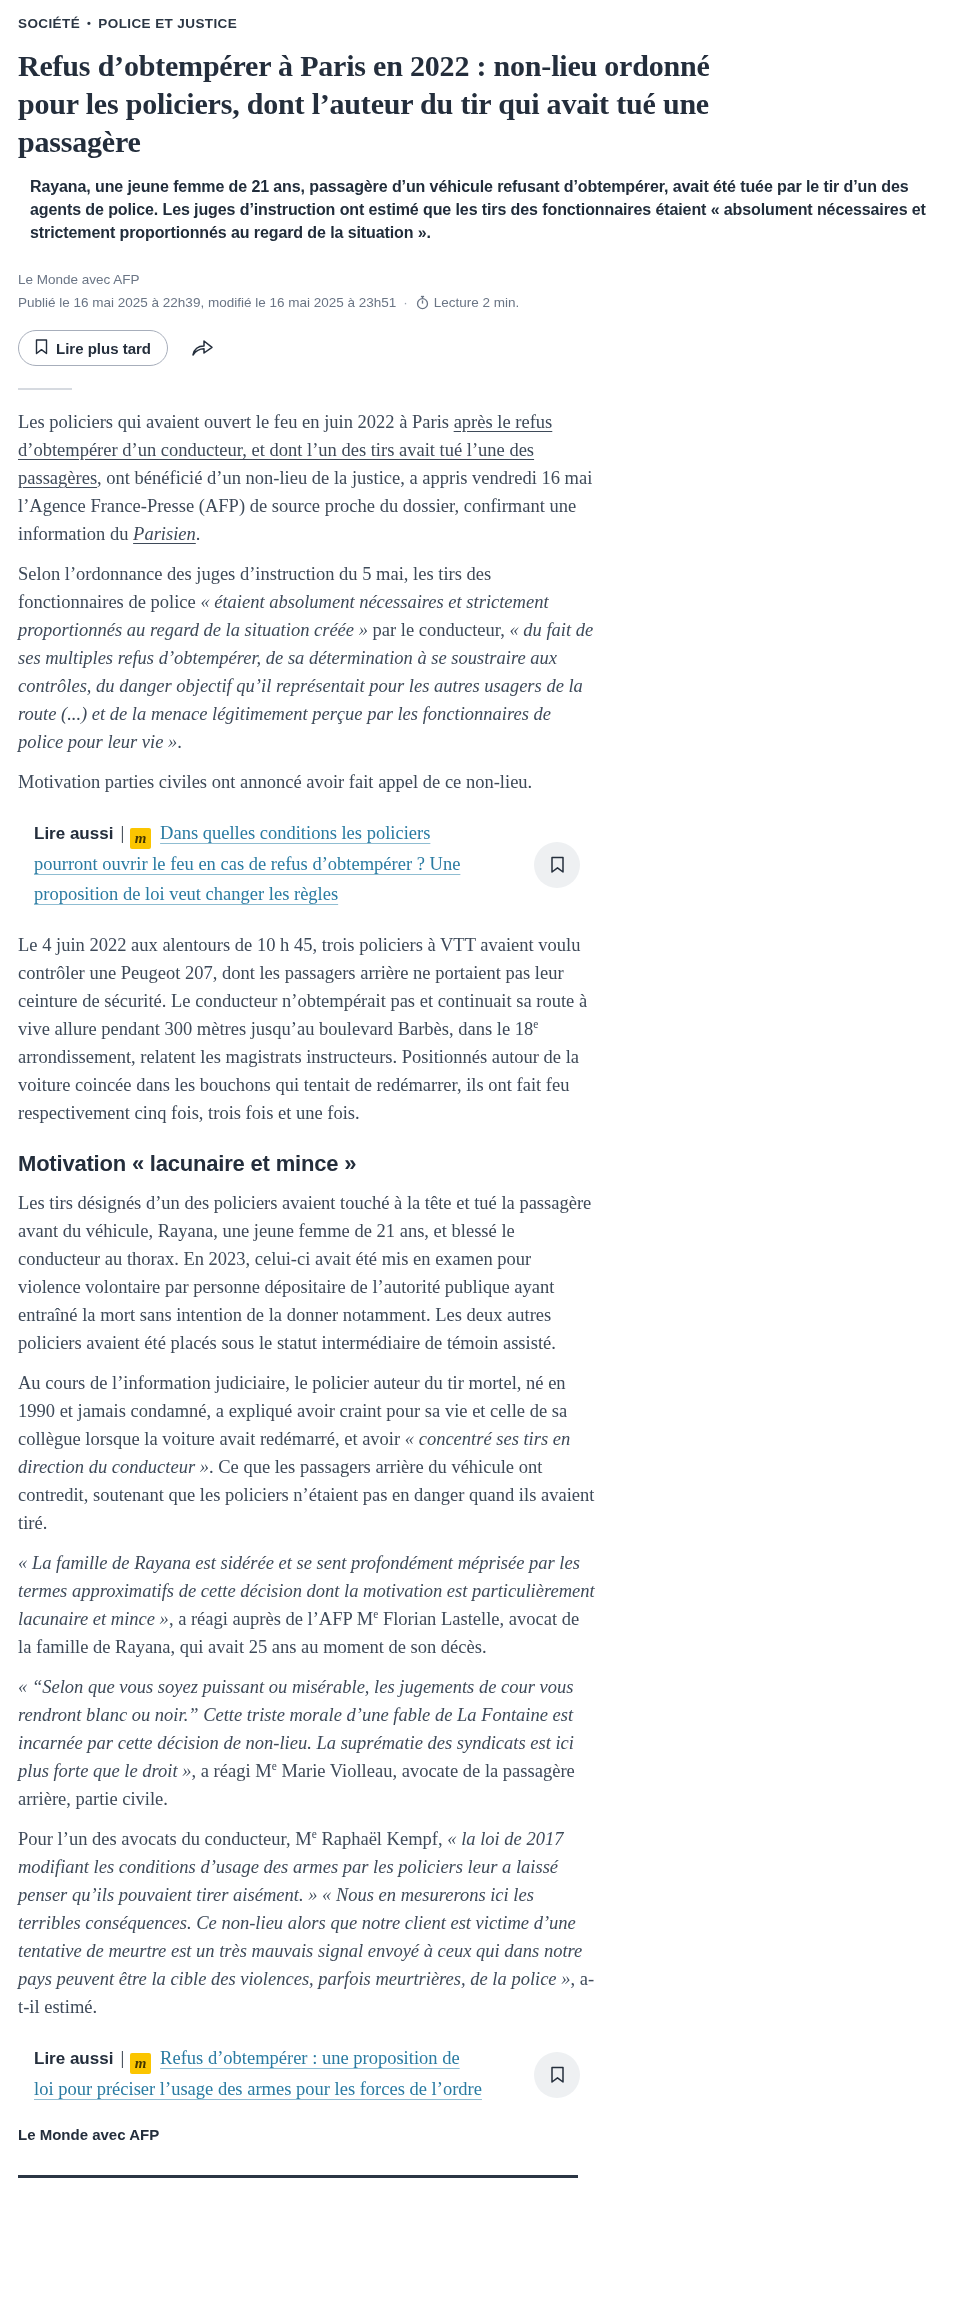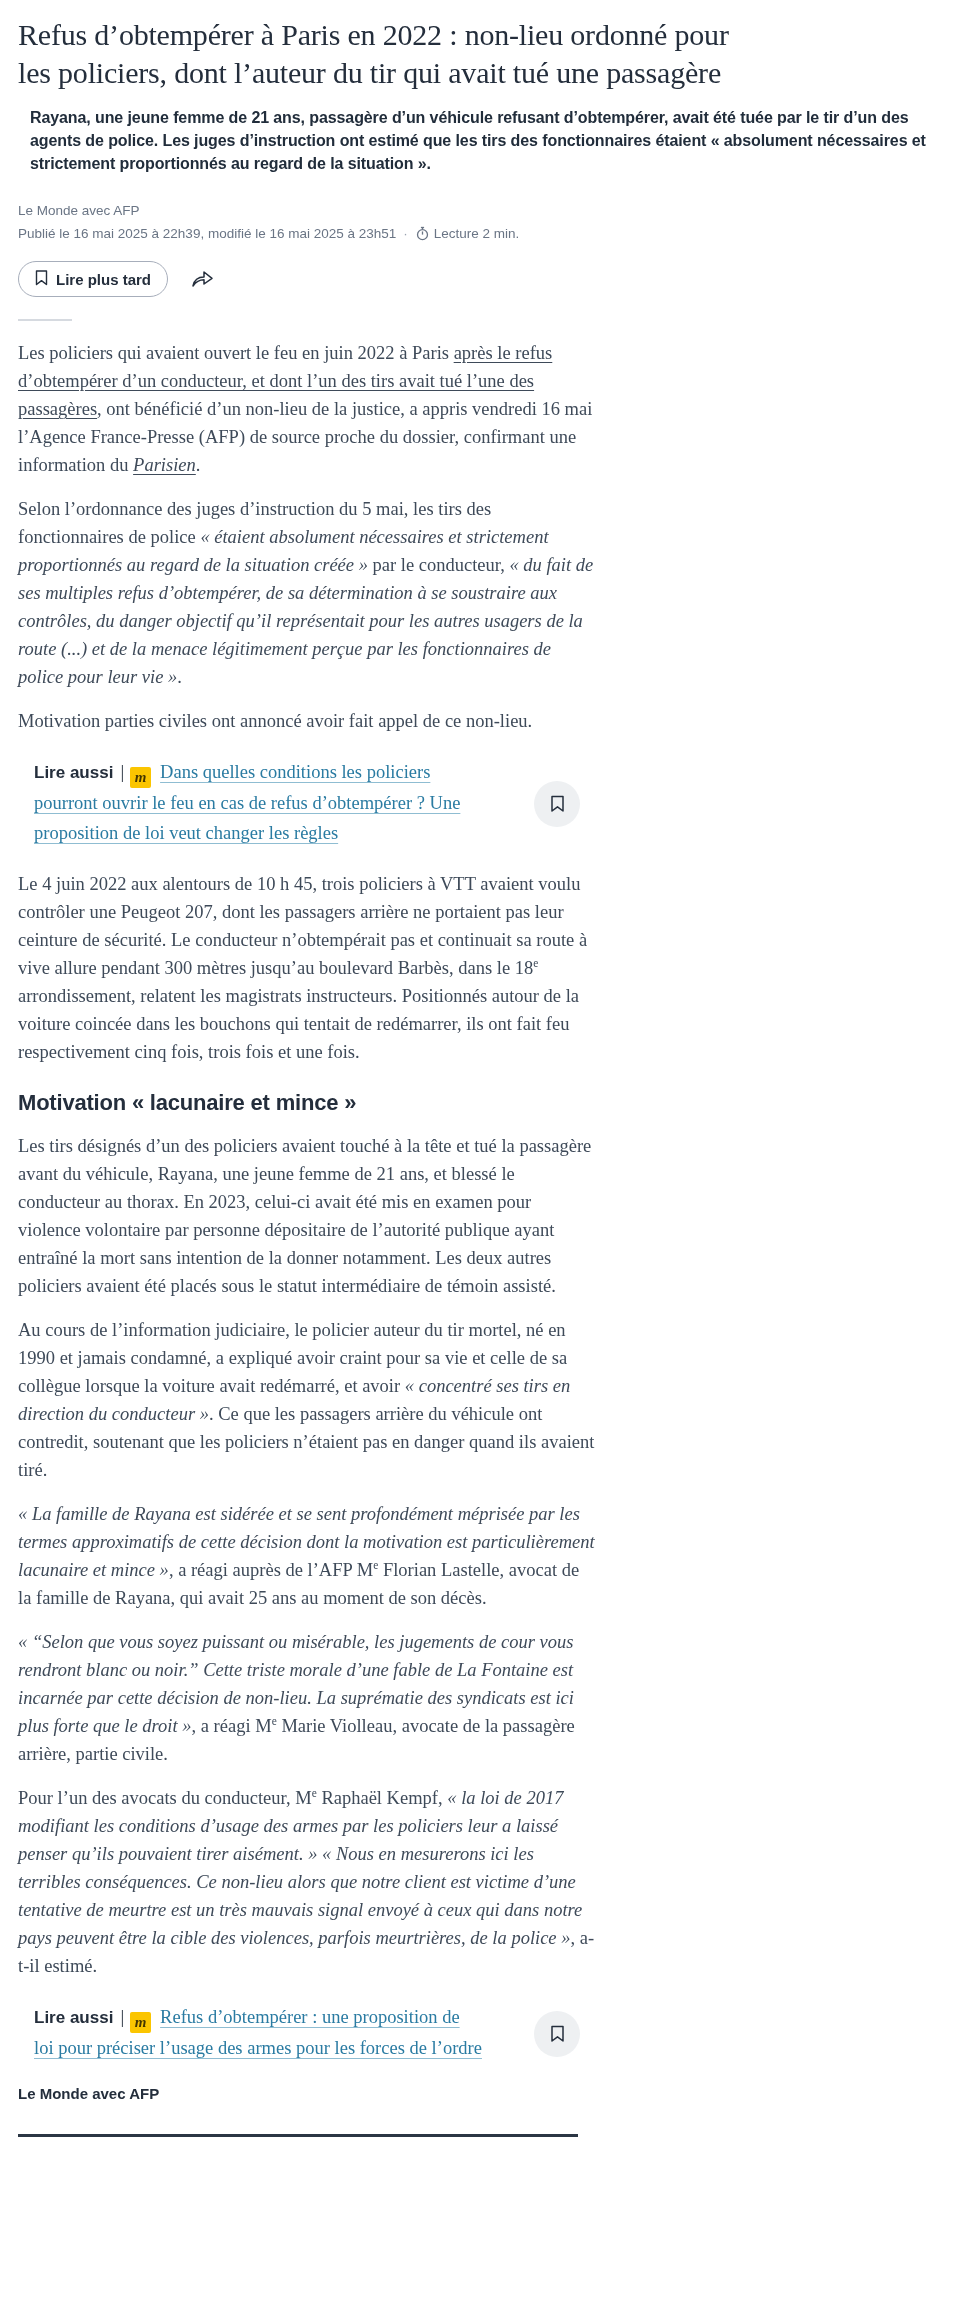--- a/index.html
+++ b/index.html
@@ -5,21 +5,21 @@
   html,body{margin:0;padding:0;background:#ffffff;}
   body{width:967px;height:2318px;overflow:hidden;font-family:"Liberation Sans","DejaVu Sans",sans-serif;}
   .wrap{padding:16px 18px 0 18px;}
 
   
   .crumbs{font-size:13.5px;font-weight:700;letter-spacing:.4px;color:#2b3644;margin-bottom:16px;}
   .crumbs a{color:#2b3644;text-decoration:none;}
   .crumb-sep{color:#2b3644;margin:0 7px;font-size:11px;vertical-align:1px;}
 
   
-  h1.title{font-family:"Liberation Serif","DejaVu Serif",serif;font-weight:400;color:#242e3c;
+  h1.title{font-family:"Liberation Serif","DejaVu Serif",serif;font-weight:700;color:#242e3c;
            font-size:30px;line-height:38px;letter-spacing:-.2px;margin:0 0 14px 0;max-width:740px;}
   .standfirst{font-size:16px;line-height:23px;font-weight:600;letter-spacing:-.1px;color:#212d3b;
               max-width:946px;margin:0 0 28px 12px;}
 
   
   .byline{font-size:13.5px;color:#6a7585;margin:0 0 8px 0;}
   .meta{font-size:13.5px;color:#6a7585;margin:0 0 20px 0;display:flex;align-items:center;gap:4px;}
   .meta .dot{margin:0 3px;color:#9aa3b0;}
   .meta svg{display:block;}
 
@@ -28,21 +28,21 @@
   .pill{display:inline-flex;align-items:center;gap:8px;height:36px;padding:3px 16px;border:1px solid #a7aebb;
         border-radius:18px;background:#fff;font-size:15px;font-weight:600;color:#242e3c;cursor:pointer;
         font-family:"Liberation Sans","DejaVu Sans",sans-serif;}
   .iconbtn{background:none;border:none;padding:2px;cursor:pointer;display:inline-flex;}
 
   .divider-short{width:54px;height:2px;background:#d6dae0;margin:0 0 18px 0;}
 
   
   .bodycol{max-width:578px;}
   .bodycol p.bp{font-family:"Liberation Serif","DejaVu Serif",serif;font-size:18.5px;line-height:28px;
-                color:#3e4a59;margin:16px 0 12px 0;}
+                color:#3e4a59;margin:0 0 12px 0;}
   .bodycol .it{font-style:italic;}
   .bodycol a.blink{color:#3e4a59;text-decoration:underline;text-underline-offset:3px;text-decoration-thickness:1px;}
   .bodycol sup{font-size:.62em;line-height:0;vertical-align:super;}
 
   h2.bh2{font-size:22px;font-weight:800;letter-spacing:-.2px;color:#242e3c;margin:24px 0 12px 0;
          font-family:"Liberation Sans","DejaVu Sans",sans-serif;}
 
   
   .ra{display:flex;align-items:center;margin:22px 16px;max-width:596px;gap:38px;}
   .ra-text{font-family:"Liberation Serif","DejaVu Serif",serif;font-size:18.5px;line-height:30px;
@@ -58,20 +58,23 @@
          display:flex;align-items:center;justify-content:center;margin-left:14px;flex:0 0 auto;margin-top:2px;}
 
   .foot-byline{font-size:15px;font-weight:800;color:#242e3c;margin:22px 0 0 0;}
   .divider-thick{height:3px;background:#2b3644;max-width:560px;margin:32px 0 0 0;}
 </style>
 </head>
 <body>
 
 <div class="wrap">
 
+  <nav class="crumbs">
+    <a href="#">SOCIÉTÉ</a><span class="crumb-sep">•</span><a href="#">POLICE ET JUSTICE</a>
+  </nav>
 
   <h1 class="title">Refus d’obtempérer à Paris en 2022 : non-lieu ordonné pour les policiers, dont l’auteur du tir qui avait tué une passagère</h1>
 
   <p class="standfirst">Rayana, une jeune femme de 21 ans, passagère d’un véhicule refusant d’obtempérer, avait été tuée par le tir d’un des agents de police. Les juges d’instruction ont estimé que les tirs des fonctionnaires étaient « absolument nécessaires et strictement proportionnés au regard de la situation ».</p>
 
   <p class="byline">Le Monde avec AFP</p>
 
   <div class="meta">
     <span>Publié le 16 mai 2025 à 22h39, modifié le 16 mai 2025 à 23h51</span>
     <span class="dot">·</span>

